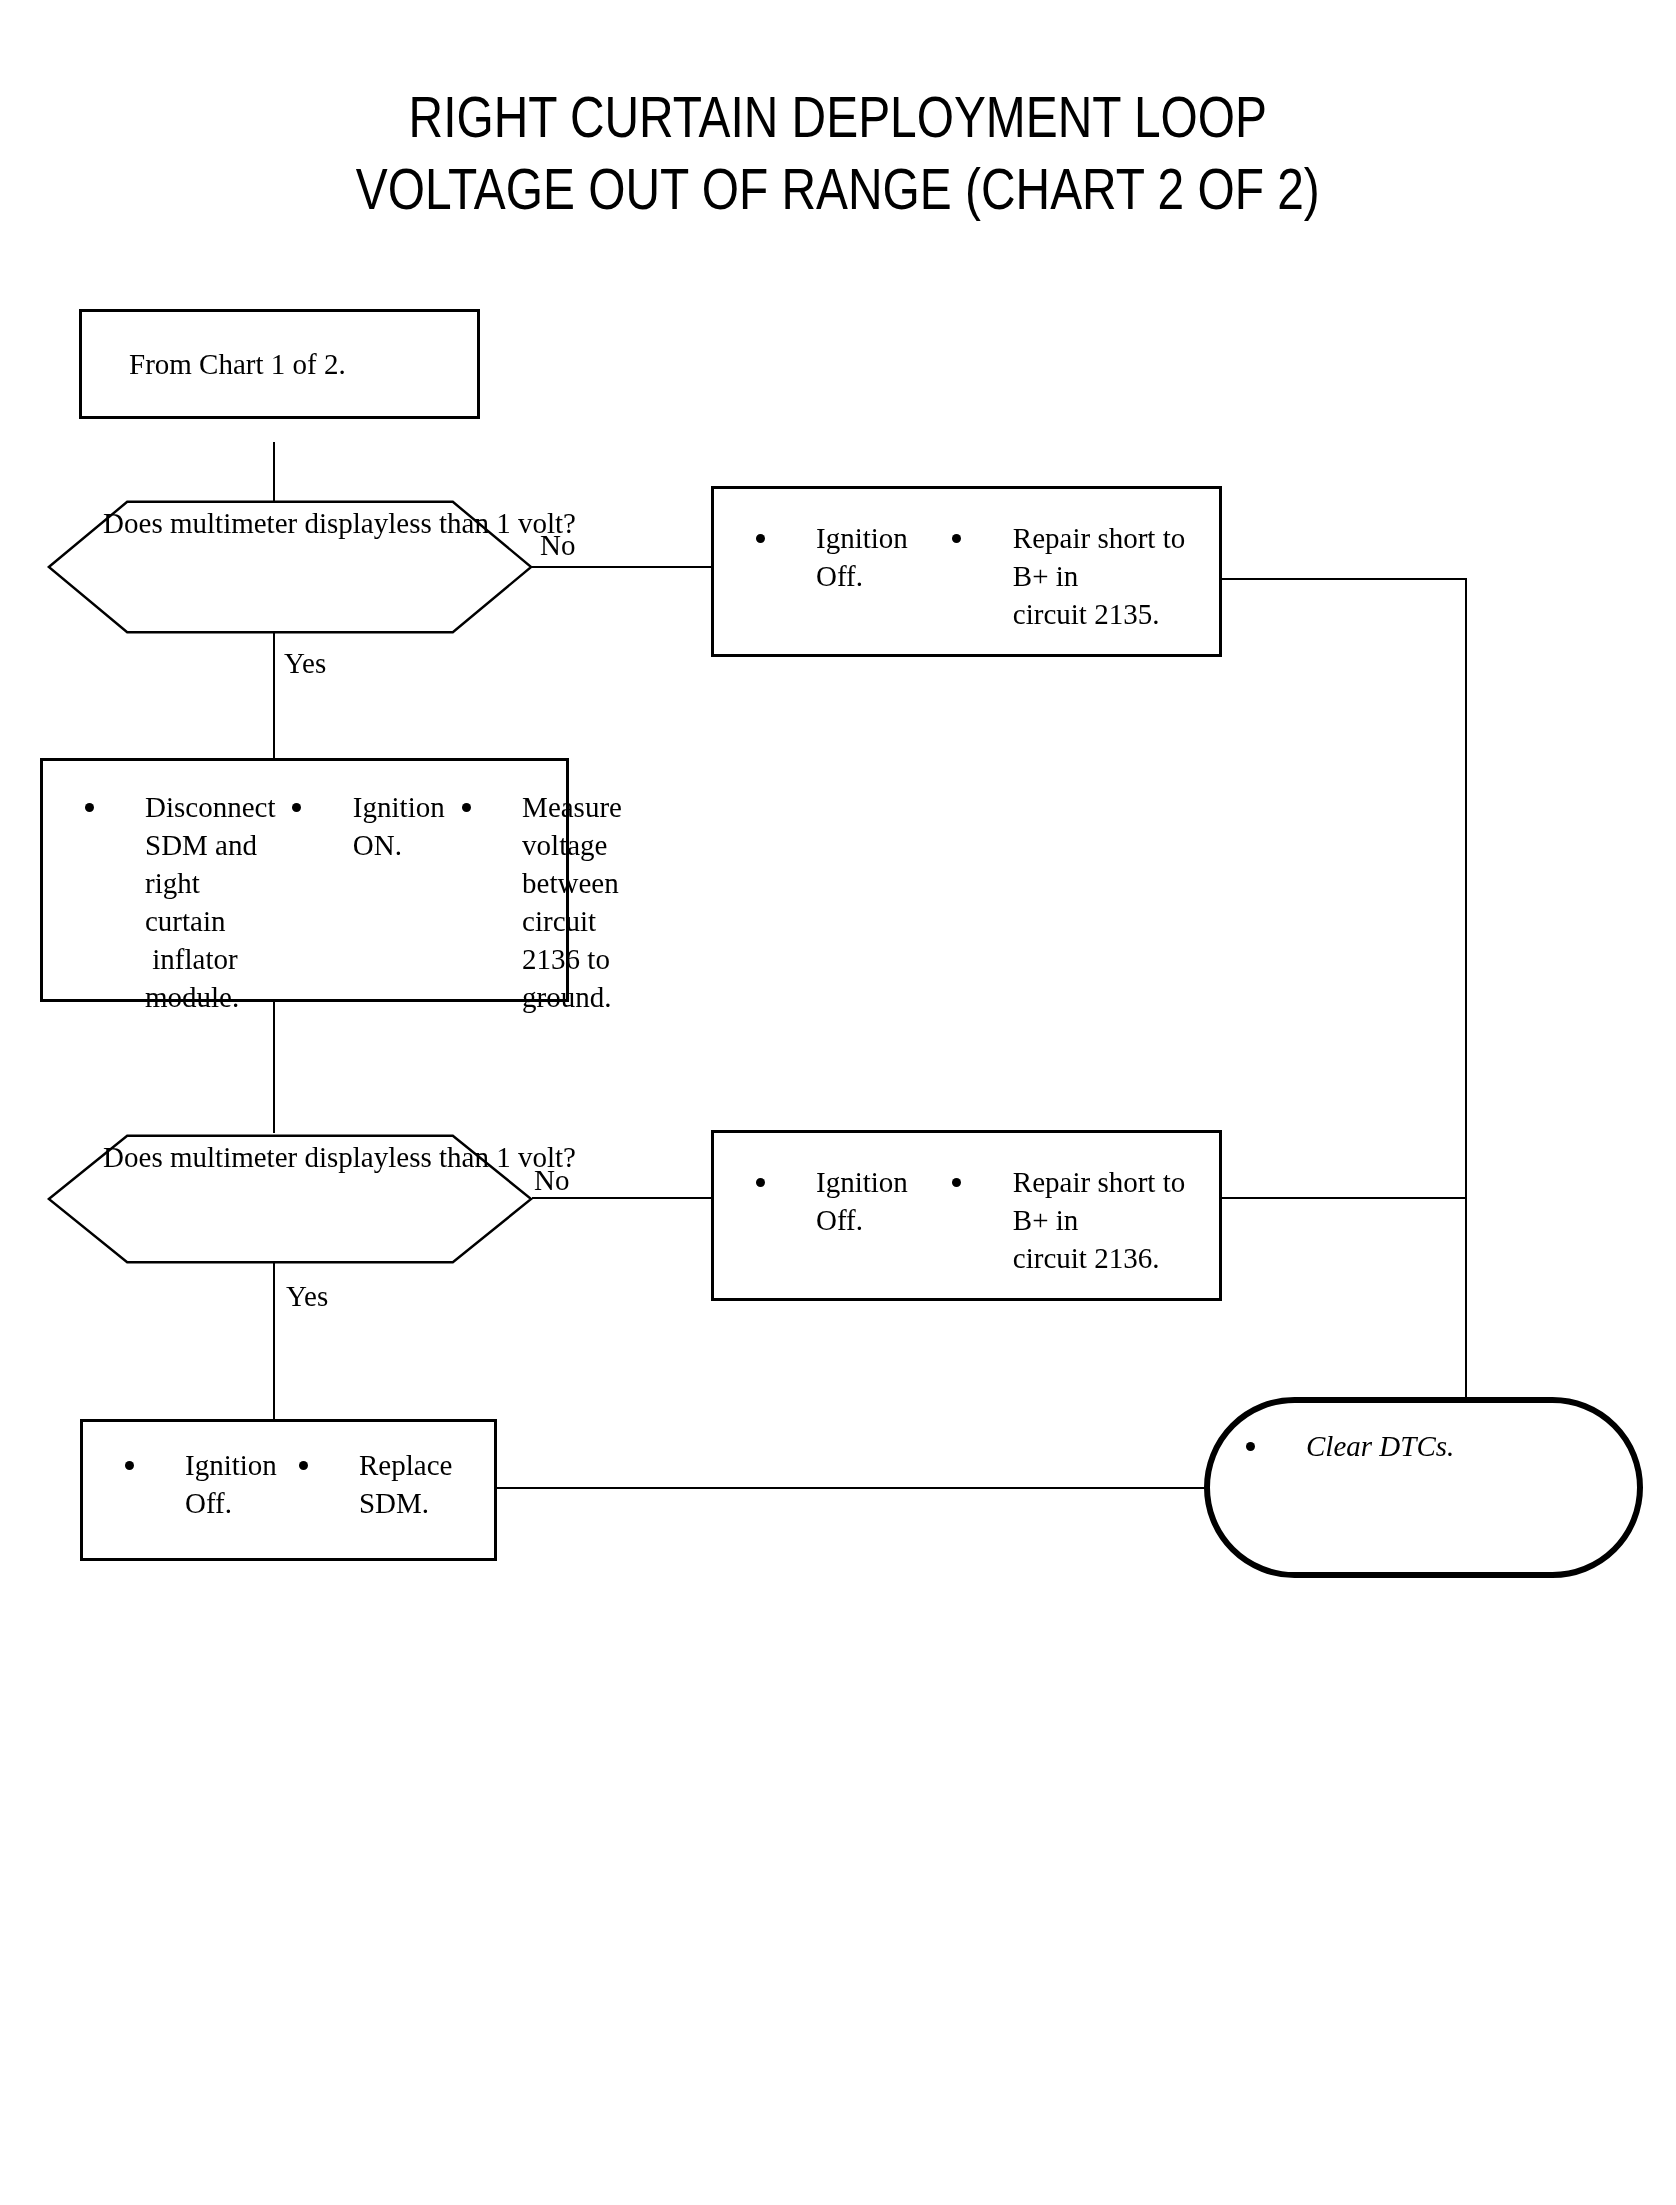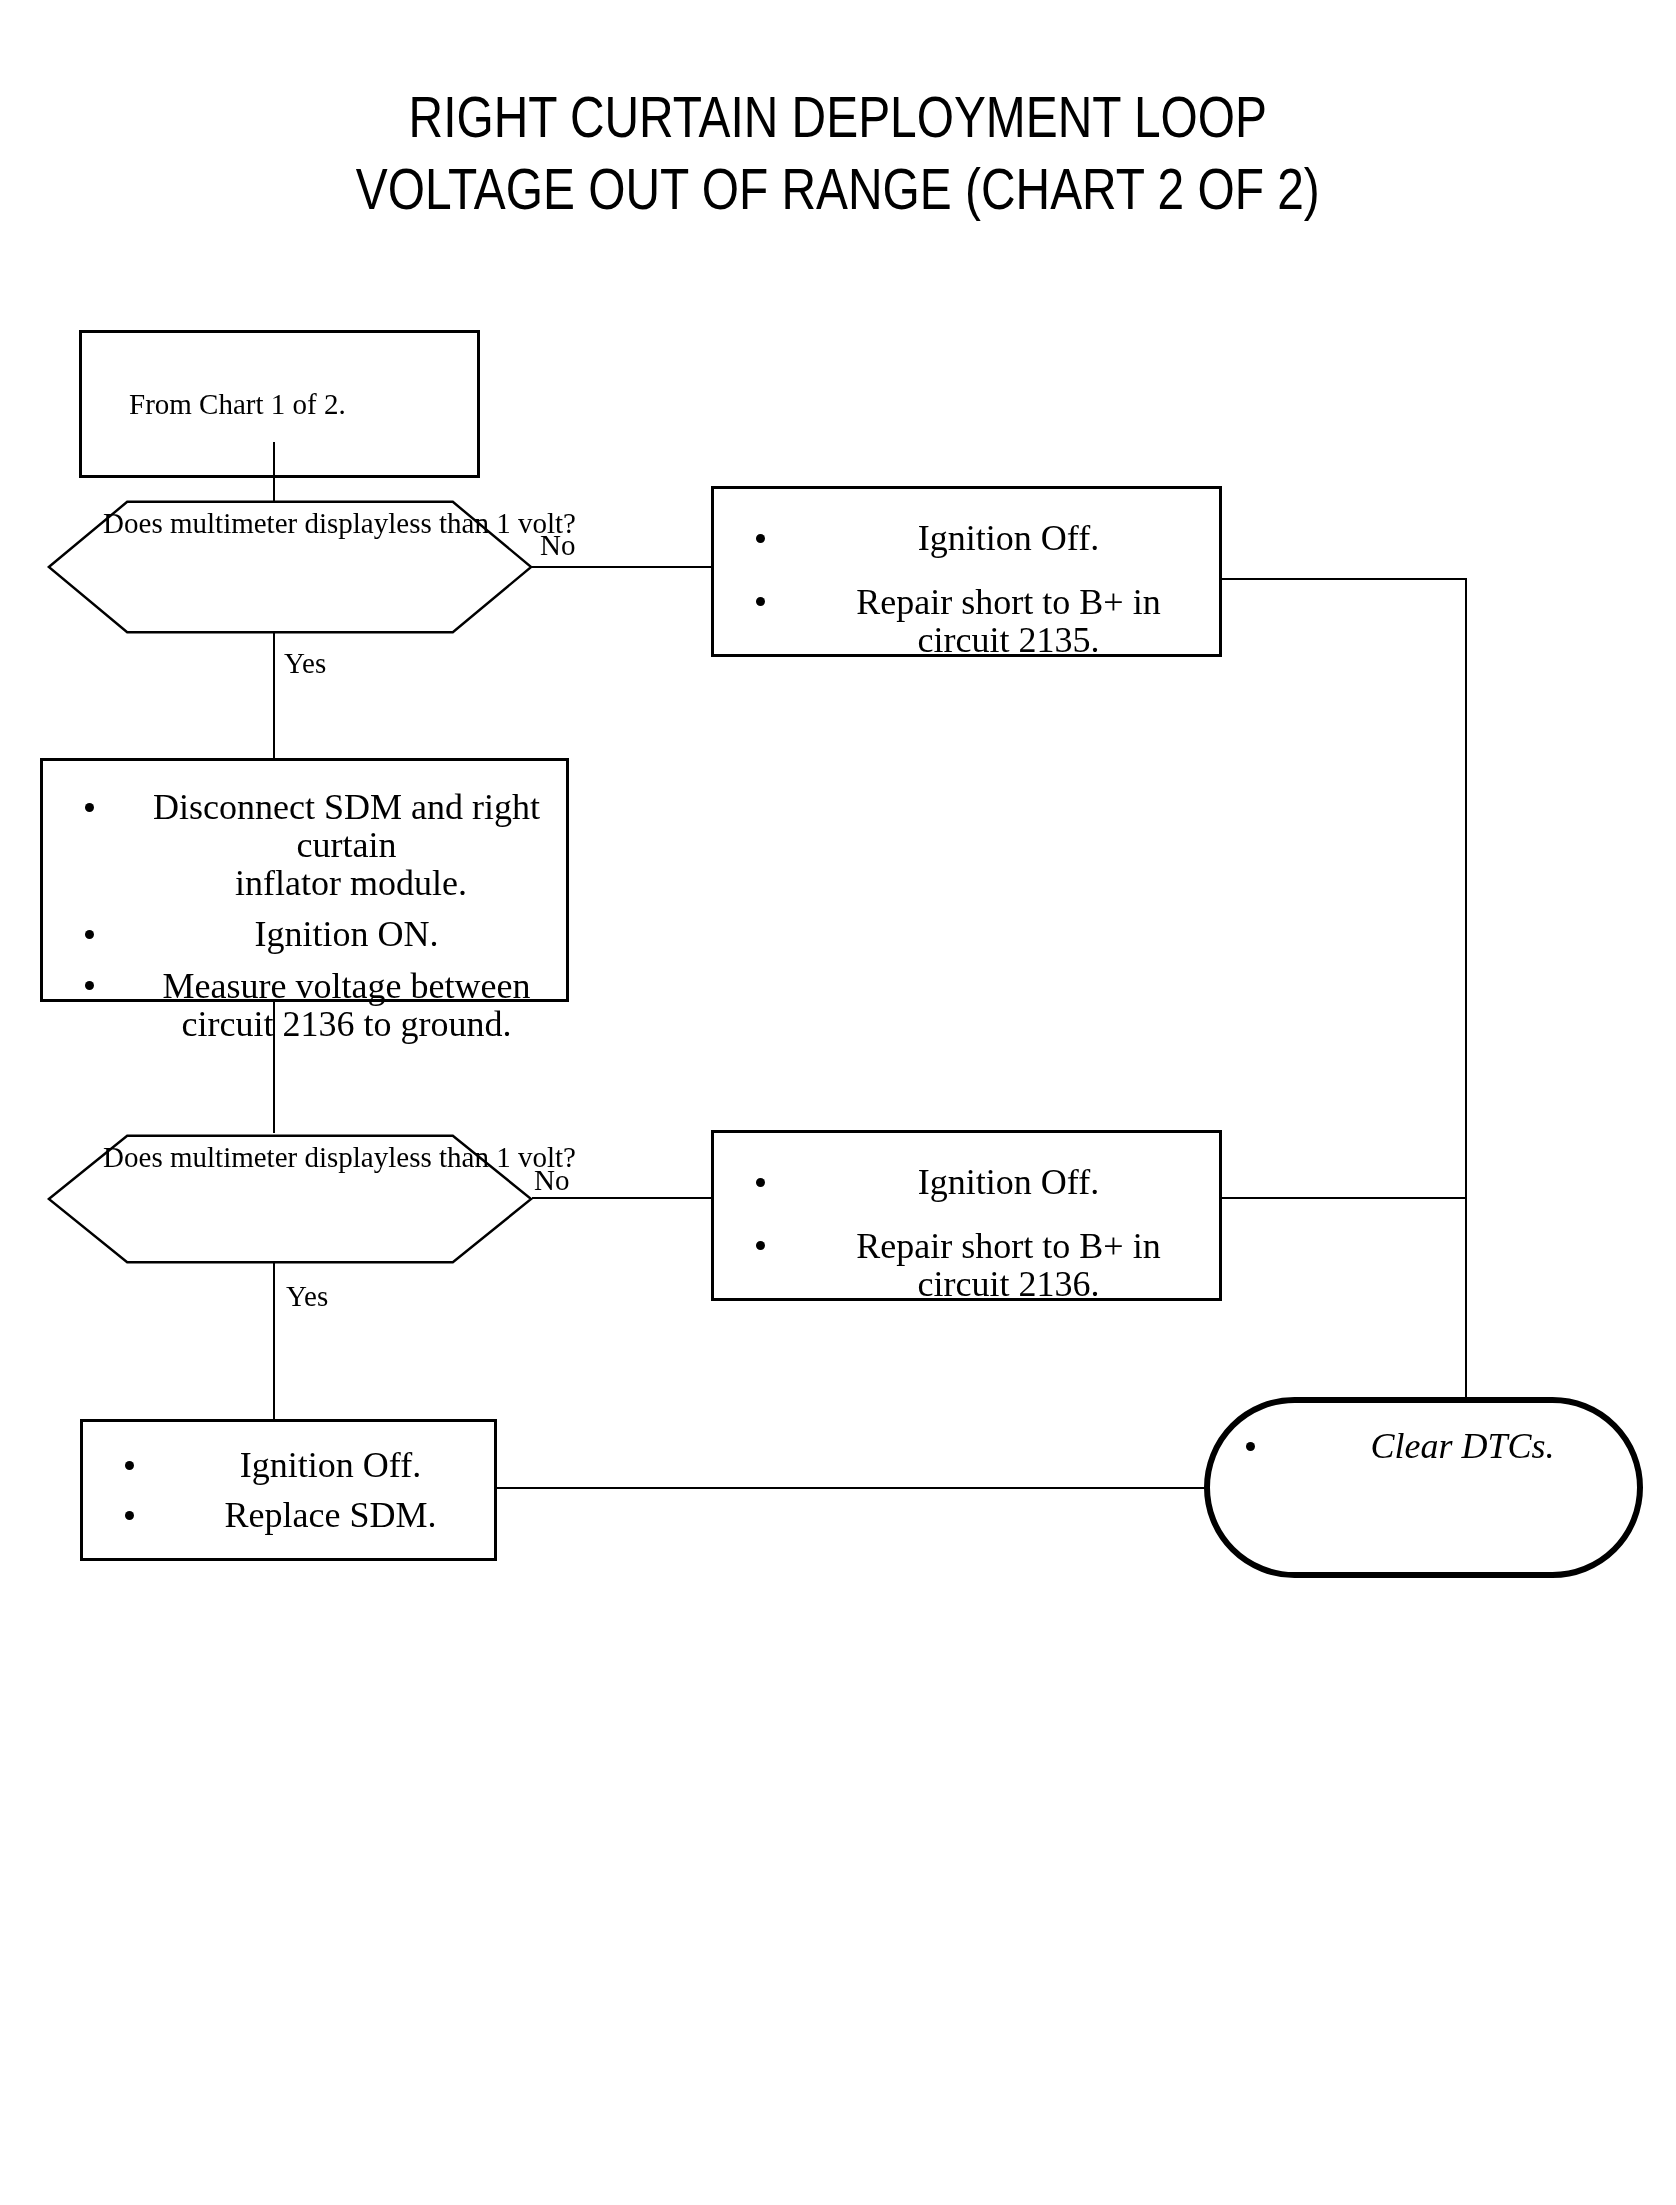--- a/index.html
+++ b/index.html
@@ -58,24 +58,23 @@
     position: absolute; inset: 0;
     display: flex; flex-direction: row; justify-content: center;
     padding-left: 99px; box-sizing: border-box;
     font-size: 29px; line-height: 46px;
   }
   .hex-line { white-space: pre; }
 
   
   .bullets {
     position: absolute; inset: 0;
-    display: flex; flex-direction: column;
+    display: flex; flex-direction: row;
     box-sizing: border-box;
-    font-size: 36px;
-    text-align: center;
+    font-size: 29px;
   }
   .bullet-row { display: grid; grid-template-columns: 64px 1fr; align-items: start; }
   .dot {
     width: 9px; height: 9px;
     margin-top: 14.6px; margin-left: 3.6px;
     border-radius: 50%;
     background: #000000;
   }
   .bullet-line { line-height: 38px; white-space: pre-wrap; }
 
@@ -99,21 +98,21 @@
 
 <div class="page">
 
   <h1 class="title">
     <div class="title-inner">
       <div>RIGHT CURTAIN DEPLOYMENT LOOP</div>
       <div>VOLTAGE OUT OF RANGE (CHART 2 OF 2)</div>
     </div>
   </h1>
 
-  <div class="rect-box" style="left:79px; top:282px; width:401px; height:148px;text-decoration:underline;">
+  <div class="rect-box" style="left:79px; top:261px; width:401px; height:110px;text-decoration:underline;">
     <div class="plain-text-wrap">
       <span>From Chart 1 of 2.</span>
     </div>
   </div>
 
   <div class="edge" style="left:273px; top:394px; width:1.8px; height:60px;"></div>
 
   <div class="hex" style="left:47px; top:452px; width:486px; height:134px;">
     <svg width="486" height="134" viewBox="0 0 800 220" preserveAspectRatio="none">
       <polygon points="3,110 132,3 668,3 797,110 668,217 132,217" fill="#ffffff" stroke="#000000" stroke-width="4"></polygon>

